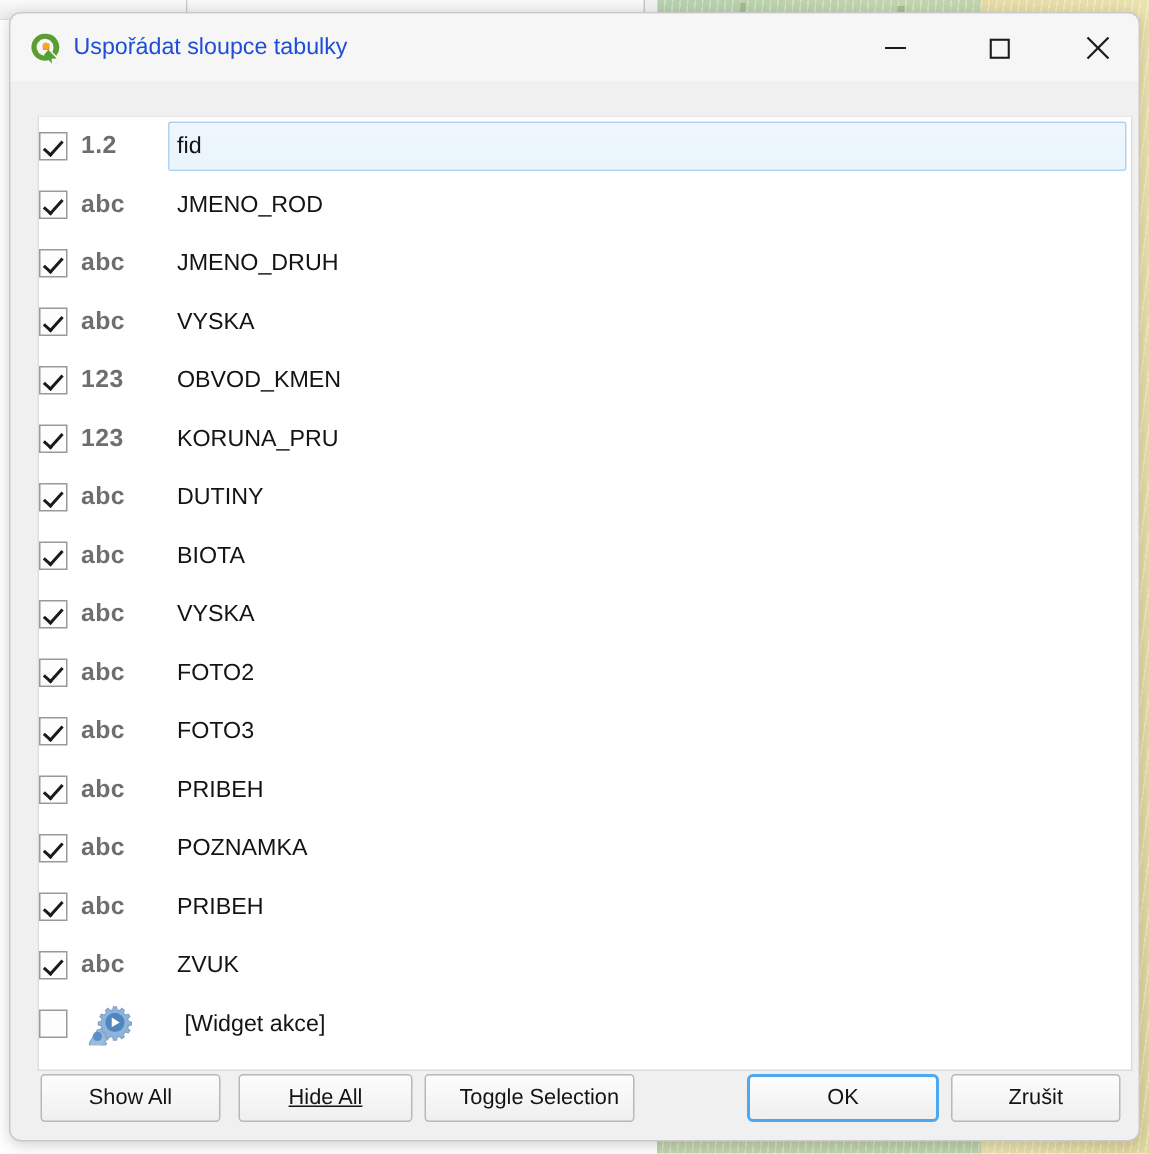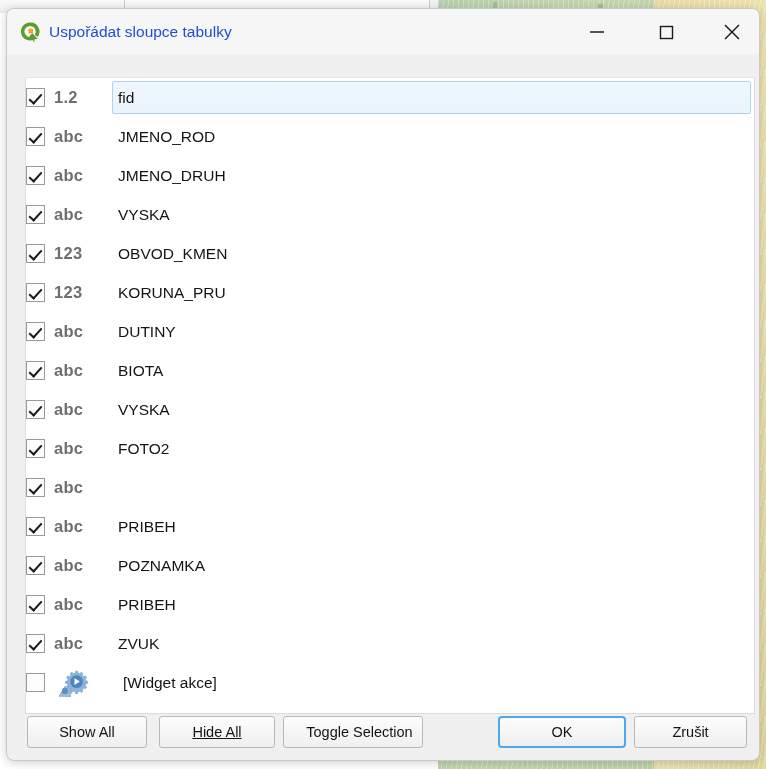--- a/index.html
+++ b/index.html
@@ -326,20 +326,23 @@
       <div class="row">
         <span class="chk on"></span>
         <span class="type-icon">abc</span>
         <span class="row-label-wrap">
           <span class="row-label">FOTO2</span>
         </span>
       </div>
       <div class="row">
         <span class="chk on"></span>
         <span class="type-icon">abc</span>
+        <span class="row-label-wrap">
+          <span class="row-label">FOTO3</span>
+        </span>
       </div>
       <div class="row">
         <span class="chk on"></span>
         <span class="type-icon">abc</span>
         <span class="row-label-wrap">
           <span class="row-label">PRIBEH</span>
         </span>
       </div>
       <div class="row">
         <span class="chk on"></span>

